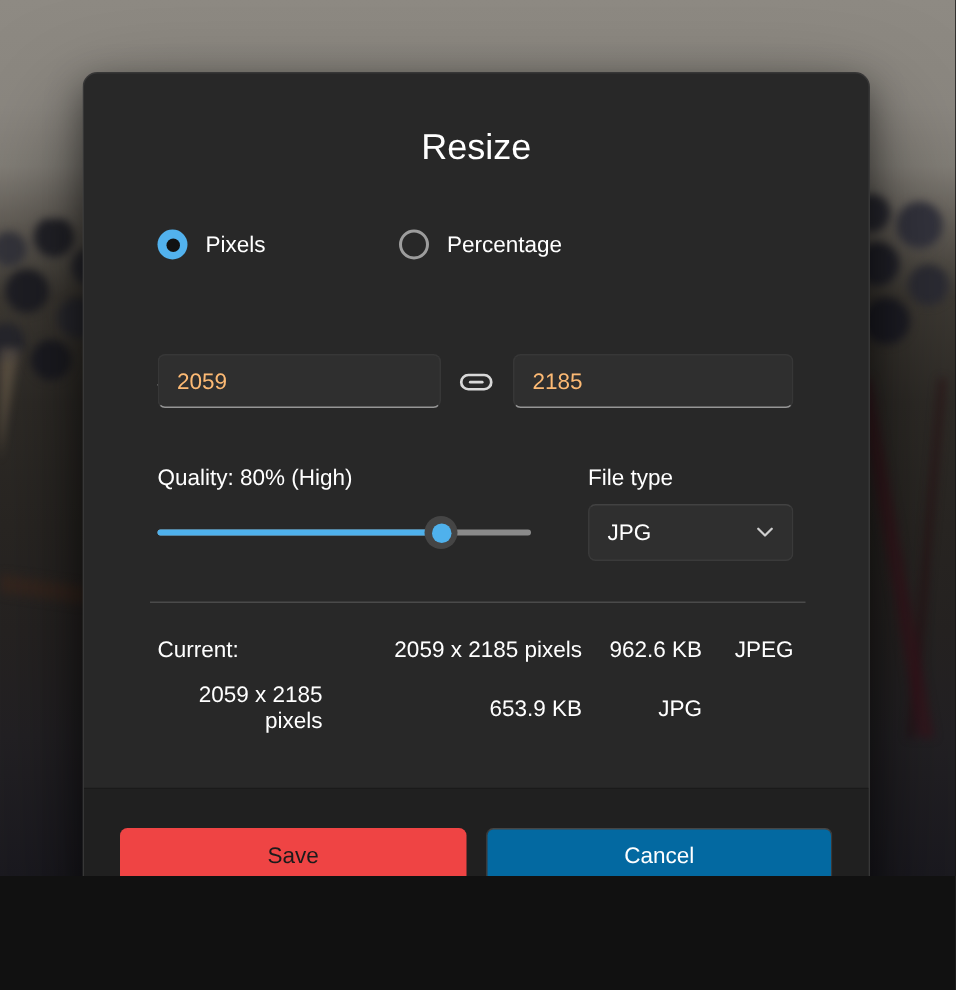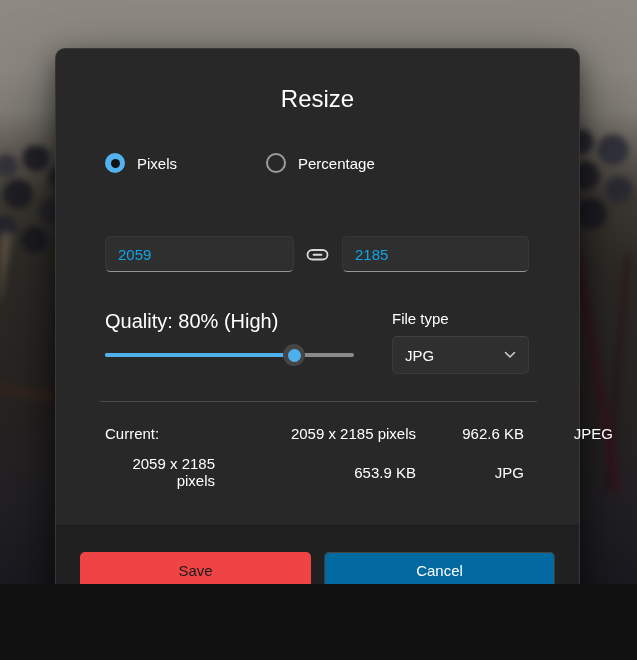--- a/index.html
+++ b/index.html
@@ -70,48 +70,48 @@
   .radio { width: 20px; height: 20px; border-radius: 50%; flex: 0 0 auto; }
   .radio.unselected { border: 2px solid #9d9d9d; background: transparent; }
   .radio.selected { background: #52b2ee; display: flex; align-items: center; justify-content: center; }
   .radio.selected::after { content: ""; width: 9px; height: 9px; border-radius: 50%; background: #121212; }
 
   .field-label { position: absolute; font-size: 14px; color: #f2f2f2; }
   .lbl-width  { left: 49px;  top: 204px; }
   .lbl-height { left: 286px; top: 204px; }
   .dim-input { position: absolute; top: 187px; height: 36px; background: #2f2f2f;
     border: 1px solid #373737; border-bottom: 1px solid #969696; border-radius: 5px;
-    color: #0ea5e9; font-size: 15px; padding: 4px 12px; font-family: inherit; outline: none; }
+    color: #fdba74; font-size: 15px; padding: 4px 12px; font-family: inherit; outline: none; }
   .input-width  { left: 49px;  width: 189px; }
   .input-height { left: 286px; width: 187px; }
   .link-btn { position: absolute; left: 248px; top: 194px; width: 26px; height: 22px;
     display: flex; align-items: center; justify-content: center; }
 
-  .lbl-quality { position: absolute; left: 49px; top: 261px; font-size: 20px; }
+  .lbl-quality { position: absolute; left: 49px; top: 261px; font-size: 15px; }
   .lbl-filetype { position: absolute; left: 336px; top: 261px; font-size: 15px; }
 
   .slider { position: absolute; left: 49px; top: 296px; width: 249px; height: 20px; }
   .slider-track { position: absolute; left: 0; top: 8px; width: 100%; height: 4px;
     border-radius: 2px; background: #8a8a8a; }
   .slider-fill { position: relative; height: 100%; border-radius: 2px; background: #4fb1ec; }
   .slider-thumb { position: absolute; right: -11px; top: 50%; transform: translateY(-50%);
     width: 22px; height: 22px; border-radius: 50%; background: #454545;
     display: flex; align-items: center; justify-content: center; }
   .slider-thumb::after { content: ""; width: 13px; height: 13px; border-radius: 50%; background: #4fb1ec; }
 
   .dropdown { position: absolute; left: 336px; top: 287px; width: 137px; height: 38px;
     background: #2f2f2f; border: 1px solid #3a3a3a; border-top-color: #424242; border-radius: 5px;
     display: flex; align-items: center; justify-content: space-between; padding: 0 12px;
     font-size: 15px; color: #fff; }
 
   .divider { position: absolute; left: 44px; top: 352px; width: 437px; height: 1px; background: #4a4a4a; }
 
   .summary { position: absolute; left: 49px; top: 373px; width: 424px;
     display: grid; grid-template-rows: 22px 22px; row-gap: 11px; font-size: 15px; }
-  .sum-row { display: grid; grid-template-columns: 110px 173px 80px 61px; align-items: center; gap: 28px; }
+  .sum-row { display: grid; grid-template-columns: 110px 173px 80px 61px; align-items: center; }
   .sum-row .c-label { text-align: left; }
   .sum-row .c-dims, .sum-row .c-size, .sum-row .c-fmt { text-align: right; }
 
   .footer { position: absolute; left: 0; top: 476px; width: 100%; height: 93px;
     background: #202020; border-top: 1px solid #1a1a1a; border-radius: 0 0 10px 10px; }
   .btn { position: absolute; top: 26px; height: 37px; width: 231px; border-radius: 5px;
     font-size: 15px; font-family: inherit; border: none; cursor: default;
     display: flex; align-items: center; justify-content: center; }
   .btn-save { left: 24px; background: #ef4444; color: #1b1b1b; }
   .btn-cancel { left: 268px; background: #0369a1; color: #fff;

